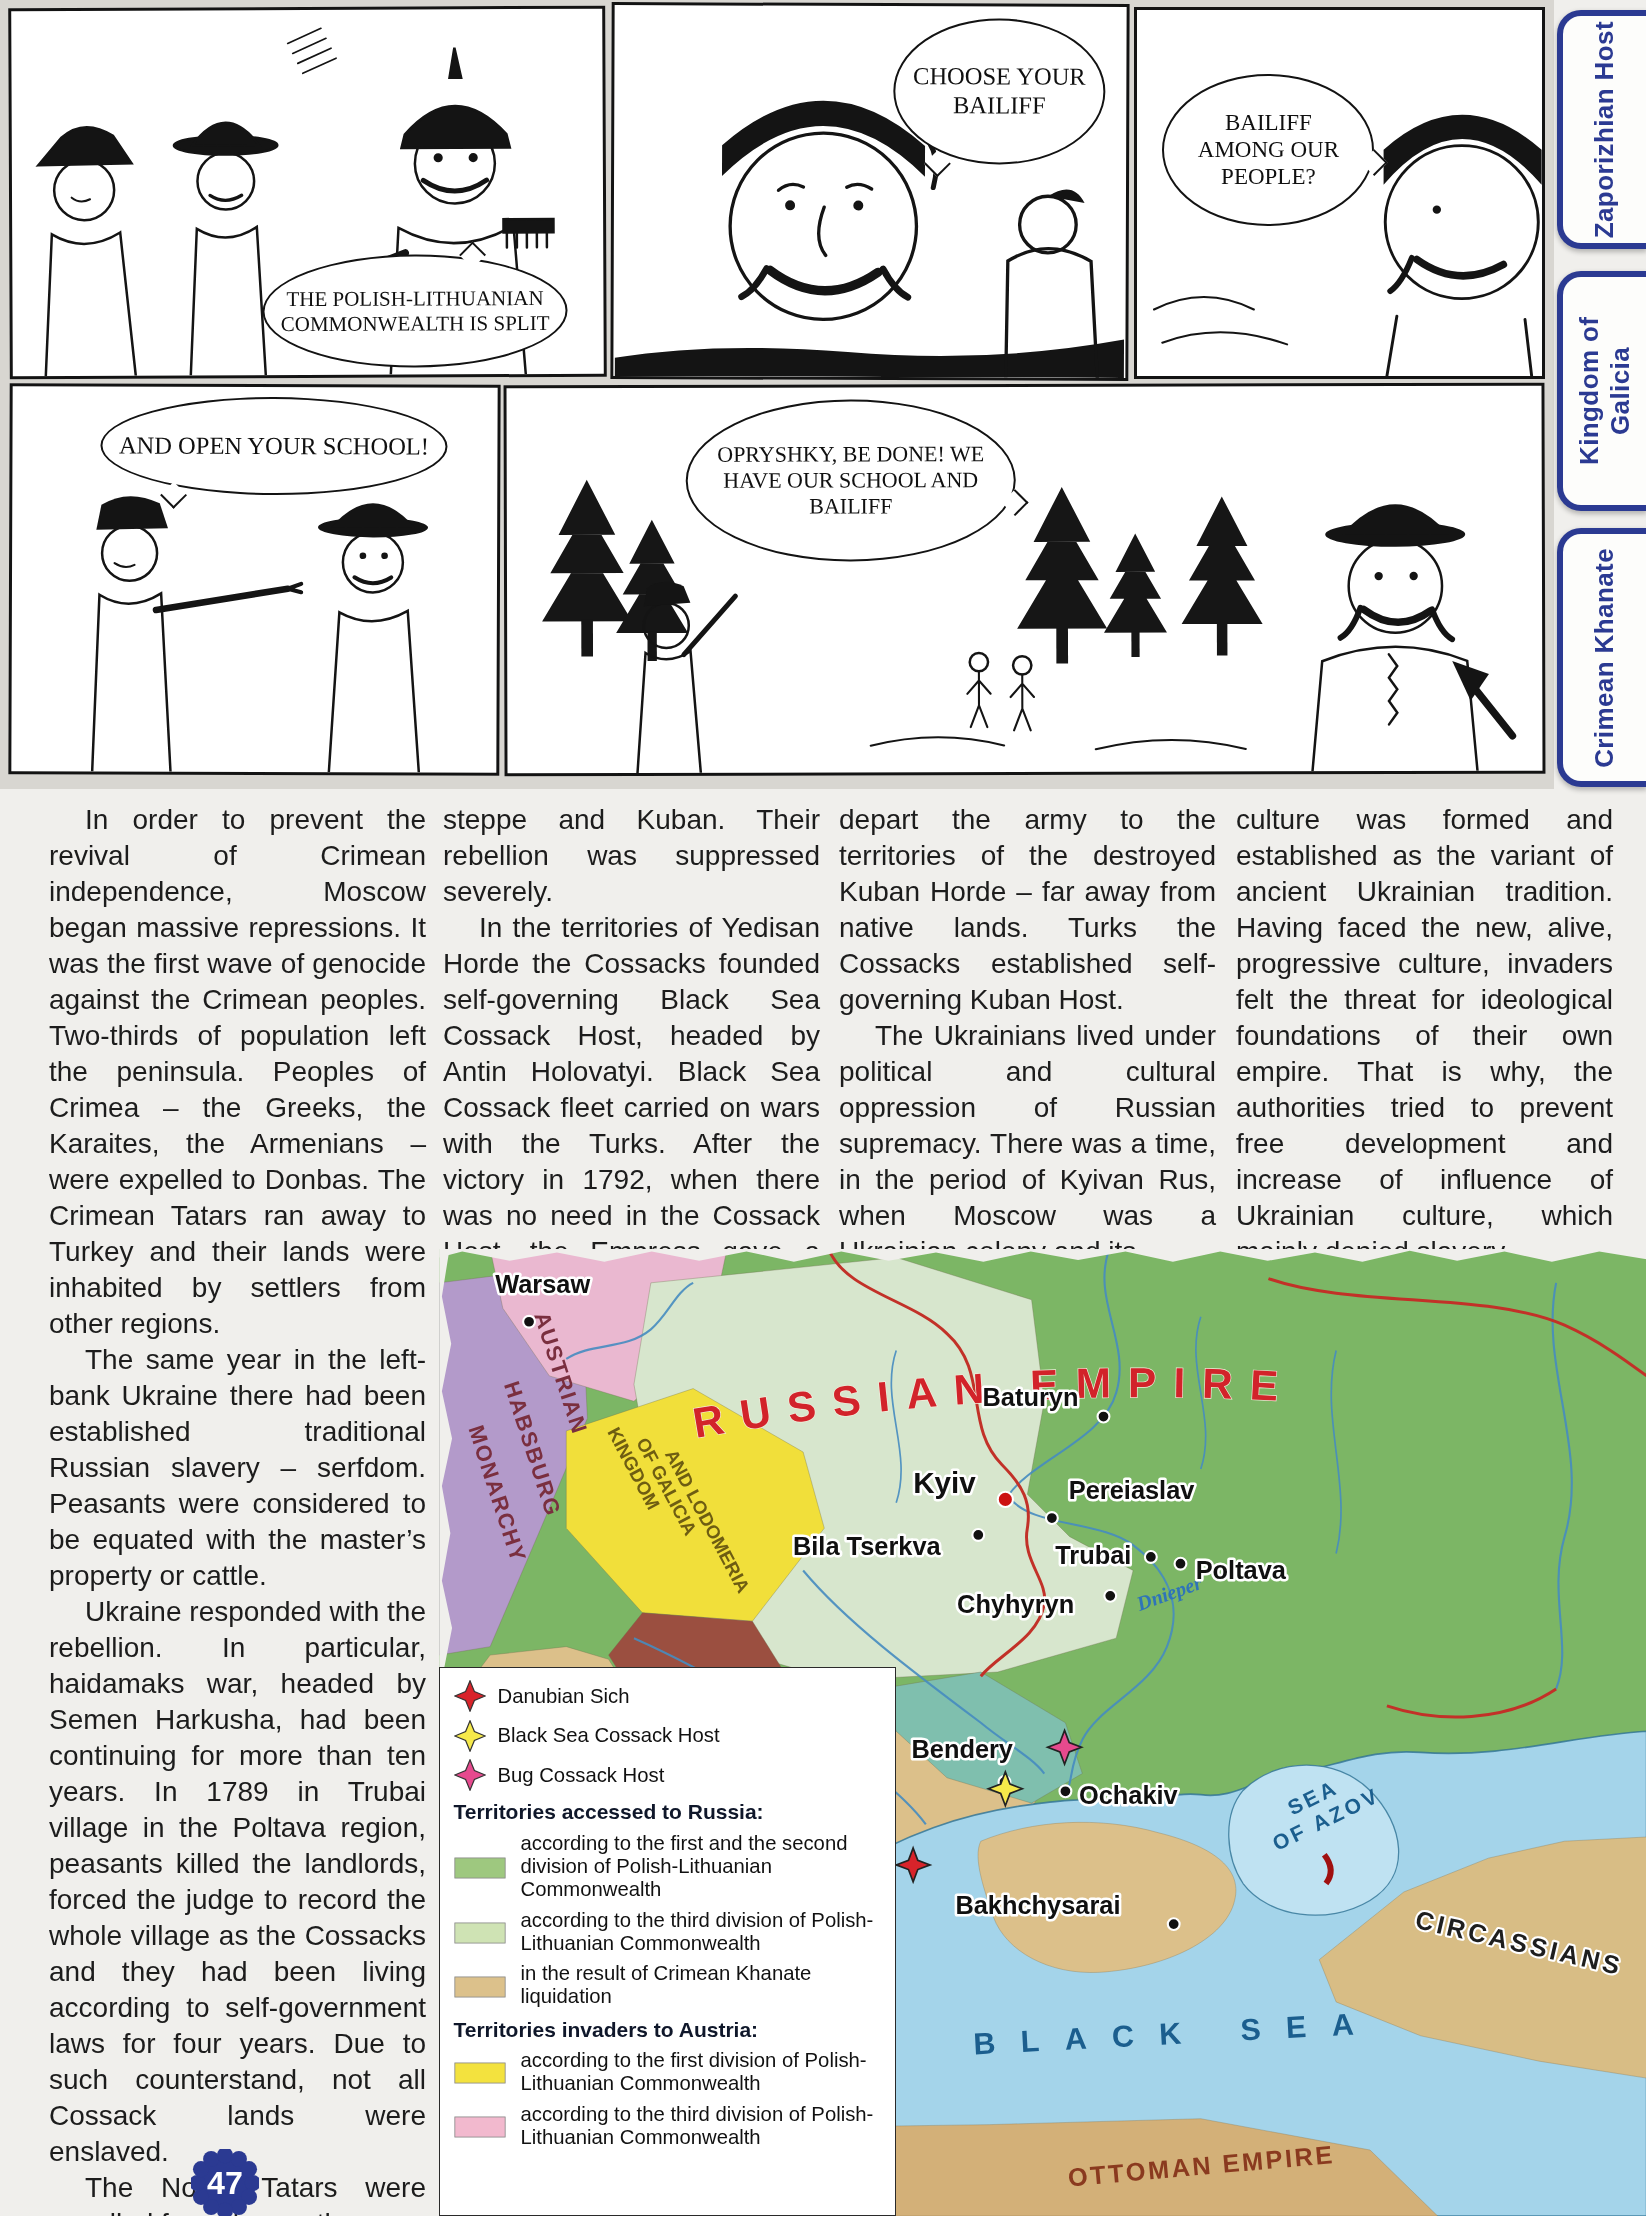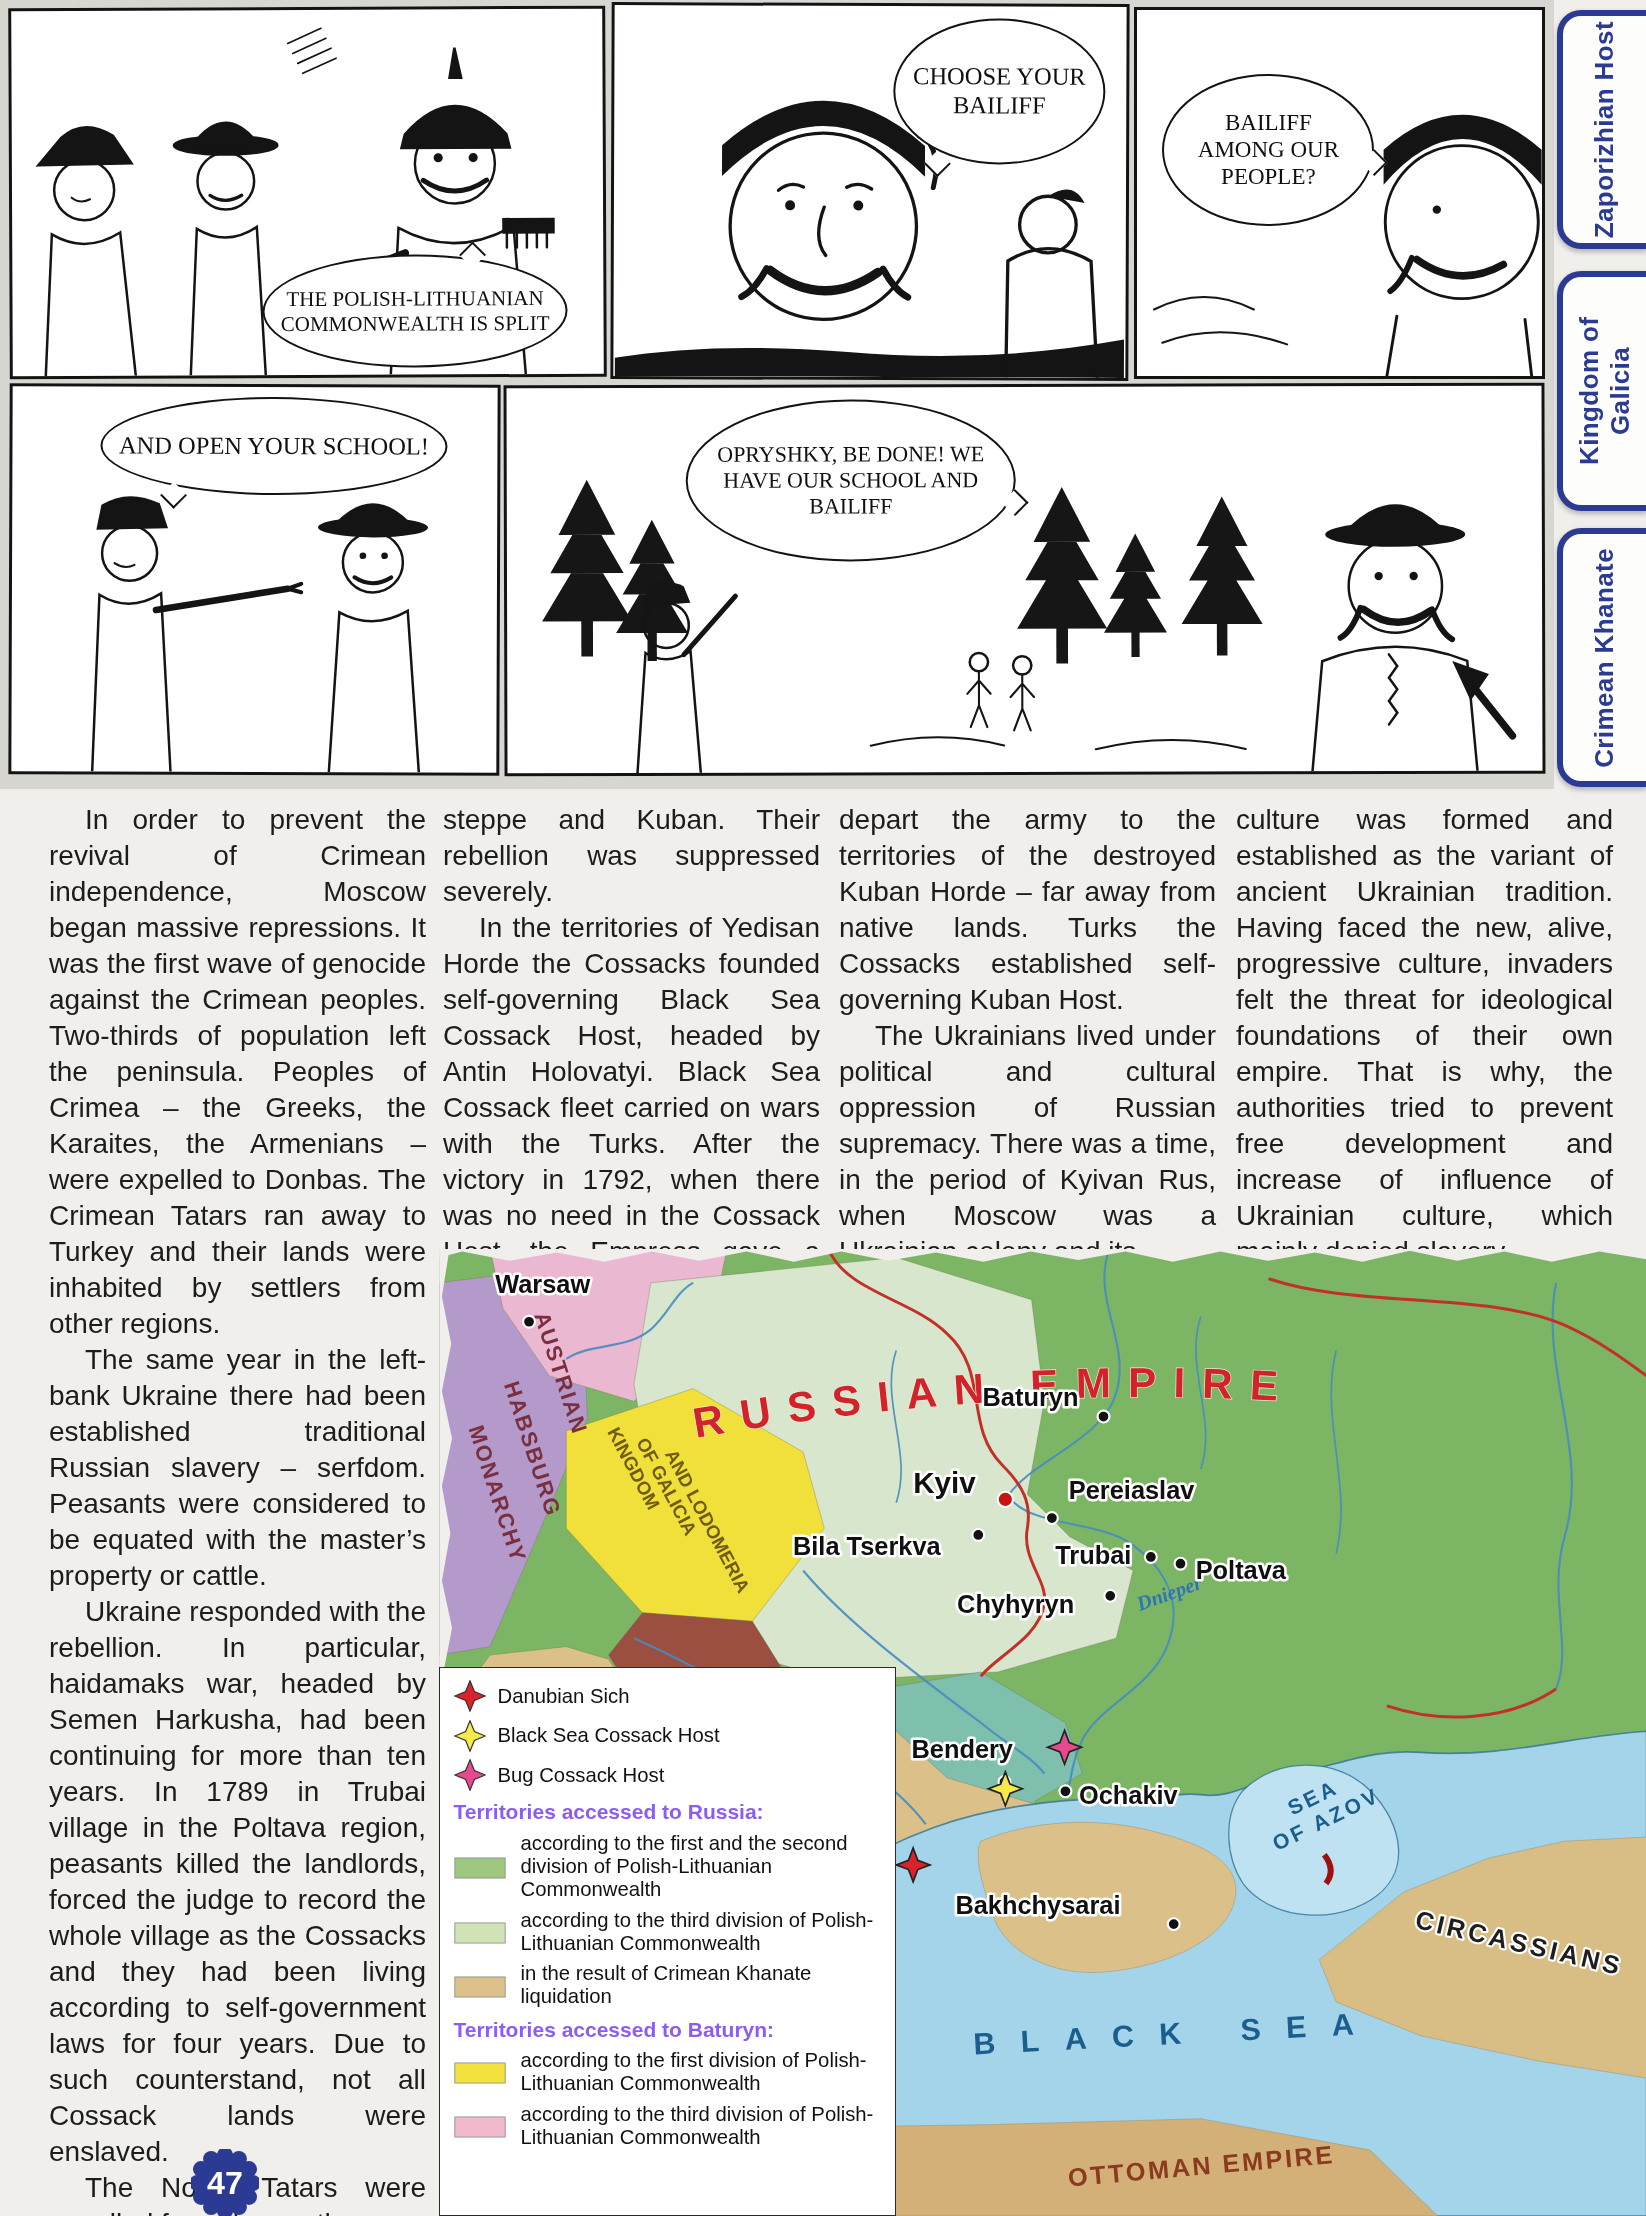--- a/index.html
+++ b/index.html
@@ -46,21 +46,21 @@
 .empire{font:700 50px "Liberation Sans",sans-serif;fill:#d2232a;letter-spacing:20px;stroke:#f3eedd;stroke-width:1.5px;paint-order:stroke}
 .river-label{font:italic 700 24px "Liberation Serif",serif;fill:#2f74b8}
 
 
 .legend{position:absolute;left:0;top:418px;width:457px;height:549px;background:#fff;border:1.7px solid #2a2a2a;padding:12px 10.2px 6.8px 13.5px;display:flex;flex-direction:column;gap:7.6px}
 .lrow{display:flex;align-items:center;gap:15px}
 .lrow.site{align-items:center;gap:12px}
 .lrow .star{width:32px;height:32px;flex:none}
 .lrow .swatch{width:52px;height:22px;flex:none;margin-top:2.5px}
 .ltext{font-size:20.3px;line-height:23px;color:#111}
-.ltitle{font-size:21px;font-weight:700;color:#8b5cf6;margin-top:1.7px}
+.ltitle{font-size:21px;font-weight:700;color:#0f172a;margin-top:1.7px}
 
 
 .badge{position:absolute;left:191px;top:2149px;width:68px;height:68px}
 </style>
 </head>
 <body>
 
 <div class="comic">
 
   <div class="panel p1">
@@ -382,21 +382,21 @@
           <rect x="1" y="1" width="60" height="24" stroke="#8b8b8b" fill="#cfe3b4"></rect>
         </svg>
       <span class="ltext">according to the third division of Polish-Lithuanian Commonwealth</span>
     </div>
     <div class="lrow">
       <svg class="swatch" viewBox="0 0 62 26">
           <rect x="1" y="1" width="60" height="24" stroke="#8b8b8b" fill="#dcc18b"></rect>
         </svg>
       <span class="ltext">in the result of Crimean Khanate liquidation</span>
     </div>
-    <div class="ltitle">Territories accessed to Baturyn:</div>
+    <div class="ltitle">Territories invaders to Austria:</div>
     <div class="lrow">
       <svg class="swatch" viewBox="0 0 62 26">
           <rect x="1" y="1" width="60" height="24" stroke="#8b8b8b" fill="#f3e23e"></rect>
         </svg>
       <span class="ltext">according to the first division of Polish-Lithuanian Commonwealth</span>
     </div>
     <div class="lrow">
       <svg class="swatch" viewBox="0 0 62 26">
           <rect x="1" y="1" width="60" height="24" stroke="#8b8b8b" fill="#f2b9ce"></rect>
         </svg>

